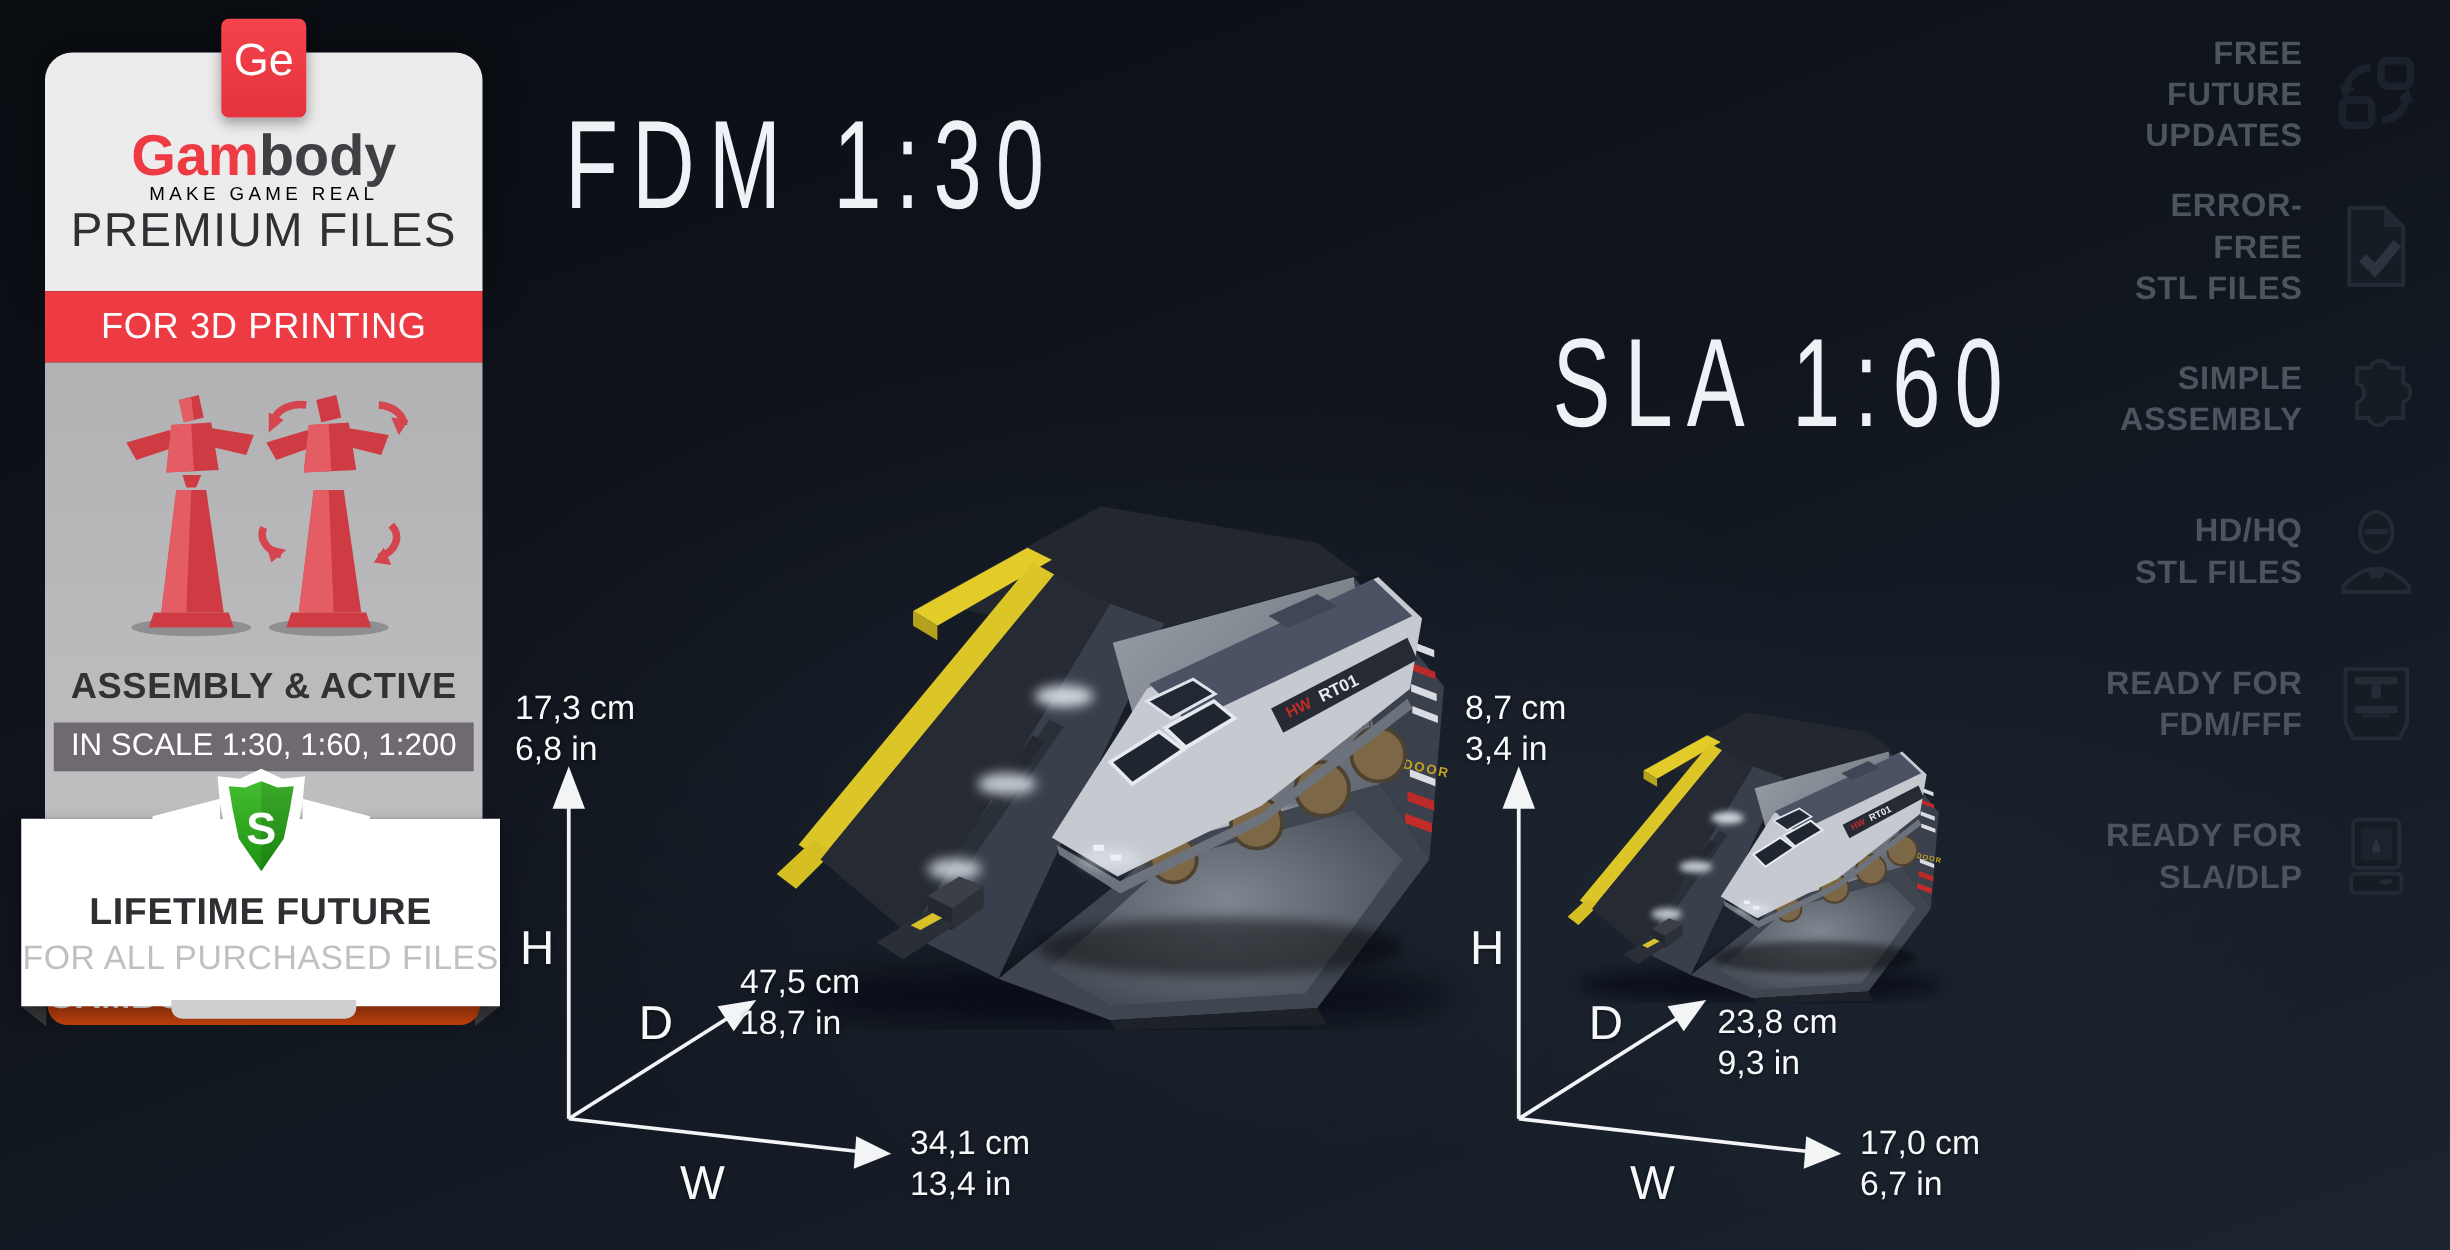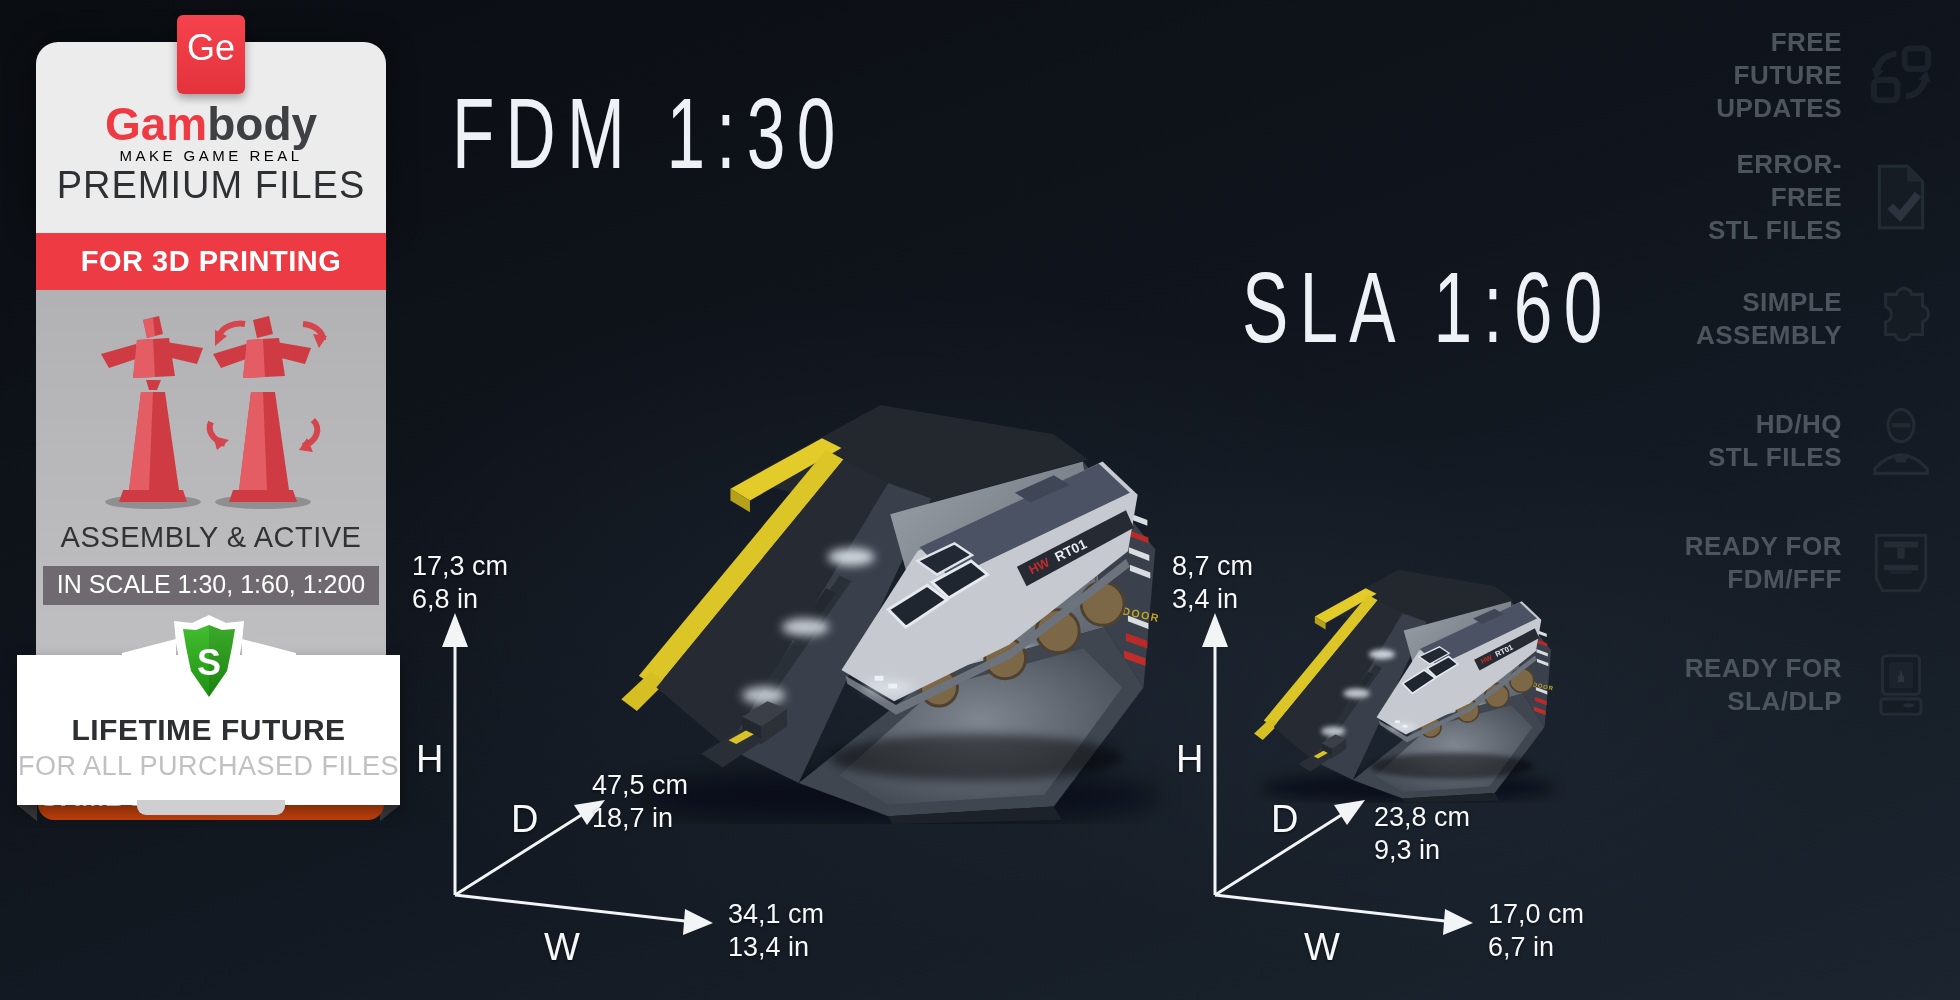--- a/index.html
+++ b/index.html
@@ -16,24 +16,24 @@
   .seg{position:absolute;left:0;width:350px;}
   .seg-light{top:0;height:191px;background:#ececec;border-radius:22px 22px 0 0;text-align:center;box-shadow:0 0 30px rgba(0,0,0,.45);}
   .ge-icon{position:absolute;left:141px;top:-27px;width:68px;height:79px;border-radius:6px;
     background:linear-gradient(180deg,#f4434c,#e4333c);color:#fff;font-size:36px;line-height:66px;text-align:center;
     box-shadow:0 4px 10px rgba(0,0,0,.35);}
   .logo-line{margin-top:55px;font-size:46px;font-weight:700;letter-spacing:0;}
   .logo-red{color:#ee3a43;}
   .logo-dark{color:#3e4044;font-weight:700;}
   .tagline{font-size:15px;color:#000000;letter-spacing:3.5px;margin-top:-4px;}
   .headline{font-size:38px;color:#2e3134;letter-spacing:1px;}
-  .seg-red{top:191px;height:57px;background:#ee3a43;color:#fff;font-size:29px;font-weight:700;line-height:57px;text-align:center;letter-spacing:.5px;}
+  .seg-red{top:191px;height:57px;background:#ee3a43;color:#fff;font-size:29px;font-weight:400;line-height:57px;text-align:center;letter-spacing:.5px;}
   .seg-gray{top:248px;height:365px;background:linear-gradient(180deg,#b2b2b4,#bfbfc1);text-align:center;}
   .figures{display:block;margin:12px auto 0 auto;}
-  .assembly-title{font-size:29px;font-weight:400;color:#303234;margin-top:4px;letter-spacing:.5px;}
+  .assembly-title{font-size:29px;font-weight:700;color:#303234;margin-top:16px;letter-spacing:.5px;}
   .scale-badge{display:inline-block;margin-top:12px;background:#6f6a6f;color:#fff;font-size:25px;padding:4px 14px 6px 14px;}
   .shield-wrap{position:absolute;left:78px;top:571px;width:190px;height:110px;z-index:4;}
   .ribbon{position:absolute;left:-19px;top:613px;width:383px;height:150px;background:#fff;z-index:3;text-align:center;
     box-shadow:0 6px 14px rgba(0,0,0,.4);}
   .support-title{margin-top:58px;font-size:30px;font-weight:700;color:#2d2f32;letter-spacing:.5px;}
   .support-sub{margin-top:4px;font-size:27px;color:#c0c0c2;letter-spacing:.5px;}
   .fold{position:absolute;width:0;height:0;z-index:2;}
   .fold-left{left:-19px;top:763px;border-left:20px solid transparent;border-top:16px solid #3a3a3c;}
   .fold-right{left:344px;top:763px;border-right:20px solid transparent;border-top:16px solid #3a3a3c;}
   .site-banner{position:absolute;left:2px;top:732px;width:346px;height:46px;background:#c2410c;border-radius:0 0 16px 16px;

